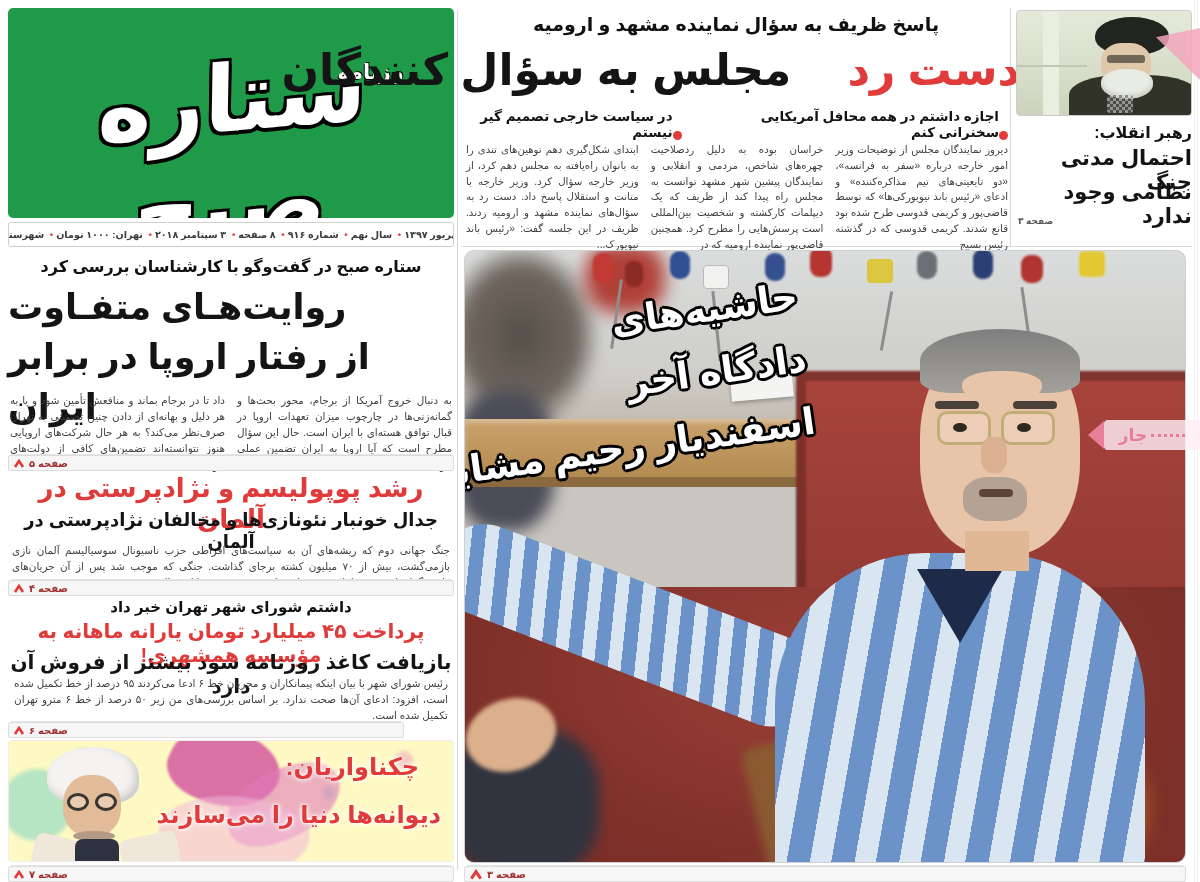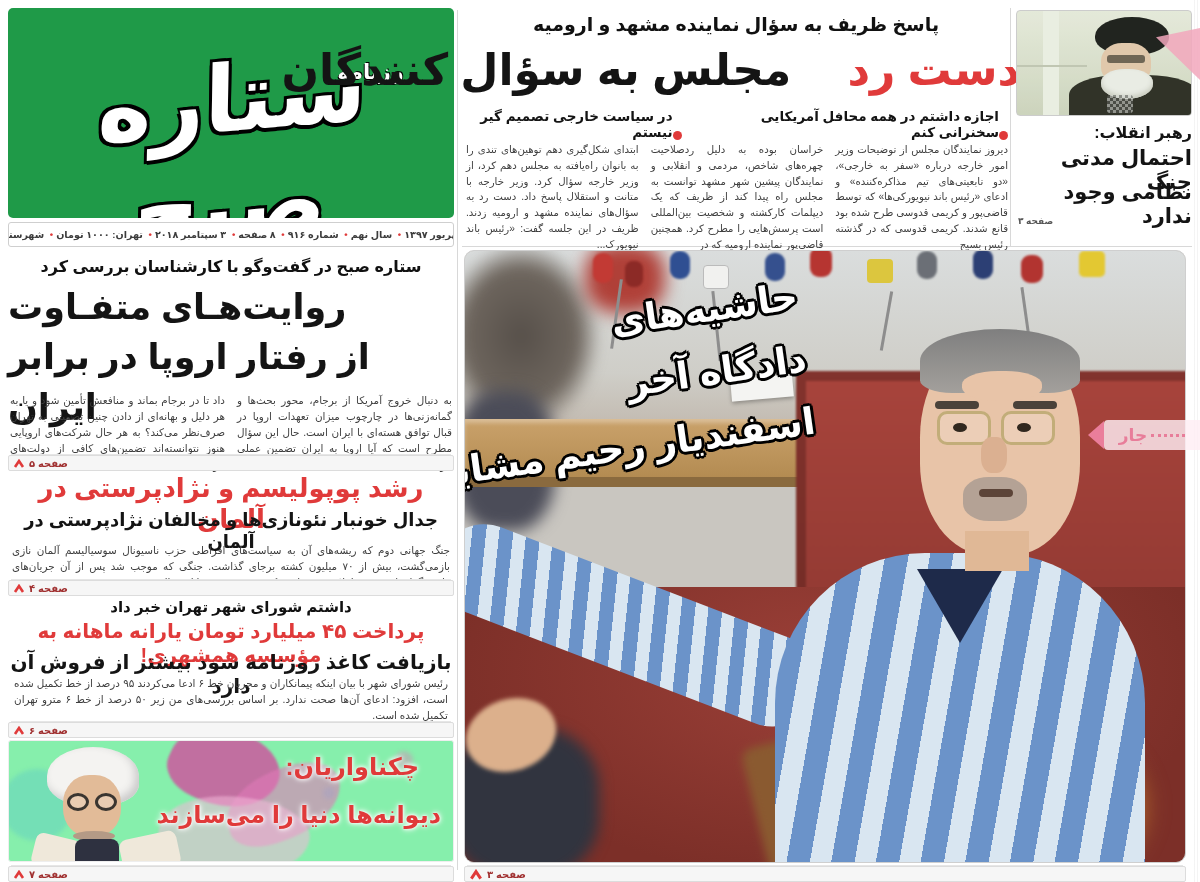--- a/index.html
+++ b/index.html
@@ -51,21 +51,21 @@
 
   .hm-kicker { top:598px; font-size:15px; font-weight:800; }
   .hm-h1 { position:absolute; left:8px; top:619px; width:446px; text-align:center;
     font-size:20px; font-weight:900; color:#e03a3a; }
   .hm-h2 { position:absolute; left:8px; top:650px; width:446px; text-align:center;
     font-size:20px; font-weight:800; color:#141414; }
   .hm-body { position:absolute; left:14px; top:676px; width:434px; }
 
   
   .culture { position:absolute; left:8px; top:740px; width:446px; height:122px;
-    background:#86efac; border:1px solid #eee; border-radius:3px; overflow:hidden; }
+    background:#fef9c3; border:1px solid #eee; border-radius:3px; overflow:hidden; }
   .blob { position:absolute; border-radius:50%; filter:blur(2px); }
   .petal { position:absolute; border-radius:60% 40% 65% 35%; filter:blur(1px); }
   .cul-name { position:absolute; right:34px; top:12px; font-size:24px; font-weight:900; color:#e03a3a;
     text-shadow:0 0 4px #fff,0 0 6px #fff; }
   .cul-quote { position:absolute; right:12px; top:60px; font-size:24px; font-weight:900; color:#e03a3a;
     text-shadow:0 0 4px #fff,0 0 7px #fff,0 0 2px #fff; }
   .cul-man { position:absolute; left:20px; top:4px; width:170px; height:118px; }
 
   
   .lead-kicker { position:absolute; left:464px; top:13px; width:544px; text-align:center;
@@ -148,21 +148,21 @@
     <div class="lead-bullet">
       <span class="dot"></span>
       <span>اجازه داشتم در همه محافل آمریکایی سخنرانی کنم</span>
     </div>
     <div class="lead-bullet">
       <span class="dot"></span>
       <span>در سیاست خارجی تصمیم گیر نیستم</span>
     </div>
   </div>
   <div class="body-cols lead-body">
-    <div class="bodytxt">دیروز نمایندگان مجلس از توضیحات وزیر امور خارجه درباره «سفر به خارجی»، «دو تابعیتی‌های تیم مذاکره‌کننده» و ادعای «رئیس باند نیویورکی‌ها» که توسط قاضی‌پور و کریمی قدوسی طرح شده بود قانع شدند. کریمی قدوسی که در گذشته رئیس بسیج</div>
+    <div class="bodytxt">دیروز نمایندگان مجلس از توضیحات وزیر امور خارجه درباره «سفر به فرانسه»، «دو تابعیتی‌های تیم مذاکره‌کننده» و ادعای «رئیس باند نیویورکی‌ها» که توسط قاضی‌پور و کریمی قدوسی طرح شده بود قانع شدند. کریمی قدوسی که در گذشته رئیس بسیج</div>
     <div class="bodytxt">خراسان بوده به دلیل ردصلاحیت چهره‌های شاخص، مردمی و انقلابی و نمایندگان پیشین شهر مشهد توانست به مجلس راه پیدا کند از ظریف که یک دیپلمات کارکشته و شخصیت بین‌المللی است پرسش‌هایی را مطرح کرد. همچنین قاضی‌پور نماینده ارومیه که در</div>
     <div class="bodytxt">
       <span>ابتدای شکل‌گیری دهم توهین‌های تندی را به بانوان راه‌یافته به مجلس دهم کرد، از وزیر خارجه سؤال کرد. وزیر خارجه با متانت و استقلال پاسخ داد. دست رد به سؤال‌های نماینده مشهد و ارومیه زدند. ظریف در این جلسه گفت: «رئیس باند نیویورک...</span>
       <span class="pref-inline">صفحه ۳</span>
     </div>
   </div>
 
   <div class="kh-photo">
     <div class="ph" style="left:26px;top:0;width:16px;height:106px;background:#f3f5ec;"></div>
     <div class="ph" style="left:0;top:54px;width:70px;height:2px;background:#c6c9b8;"></div>
@@ -204,21 +204,21 @@
     <svg class="chev" width="12" height="9" viewBox="0 0 12 9">
         <polyline points="2,8 6,2 10,8" stroke="#e03a3a" stroke-width="2.6" fill="none"></polyline>
       </svg>
     <span class="pm-label">صفحه ۴</span>
   </div>
 
   <div class="kicker hm-kicker">داشتم شورای شهر تهران خبر داد</div>
   <div class="hm-h1">پرداخت ۴۵ میلیارد تومان یارانه ماهانه به مؤسسه همشهری!</div>
   <div class="hm-h2">بازیافت کاغذ روزنامه سود بیشتر از فروش آن دارد</div>
   <div class="hm-body bodytxt">رئیس شورای شهر با بیان اینکه پیمانکاران و مجریان خط ۶ ادعا می‌کردند ۹۵ درصد از خط تکمیل شده است، افزود: ادعای آن‌ها صحت ندارد. بر اساس بررسی‌های من زیر ۵۰ درصد از خط ۶ مترو تهران تکمیل شده است.</div>
-  <div class="pmarker" style="left:8px; top:722px; width:446px;">
+  <div class="pmarker" style="left:8px; top:722px; width:396px;">
     <svg class="chev" width="12" height="9" viewBox="0 0 12 9">
         <polyline points="2,8 6,2 10,8" stroke="#e03a3a" stroke-width="2.6" fill="none"></polyline>
       </svg>
     <span class="pm-label">صفحه ۶</span>
   </div>
 
   <div class="culture">
     <div class="blob" style="left:-8px;top:28px;width:72px;height:72px;background:rgba(95,205,195,.45);"></div>
     <div class="blob" style="left:60px;top:8px;width:26px;height:26px;background:rgba(150,210,120,.5);"></div>
     <div class="petal" style="left:160px;top:-12px;width:110px;height:78px;background:rgba(207,79,158,.8);transform:rotate(25deg);"></div>

